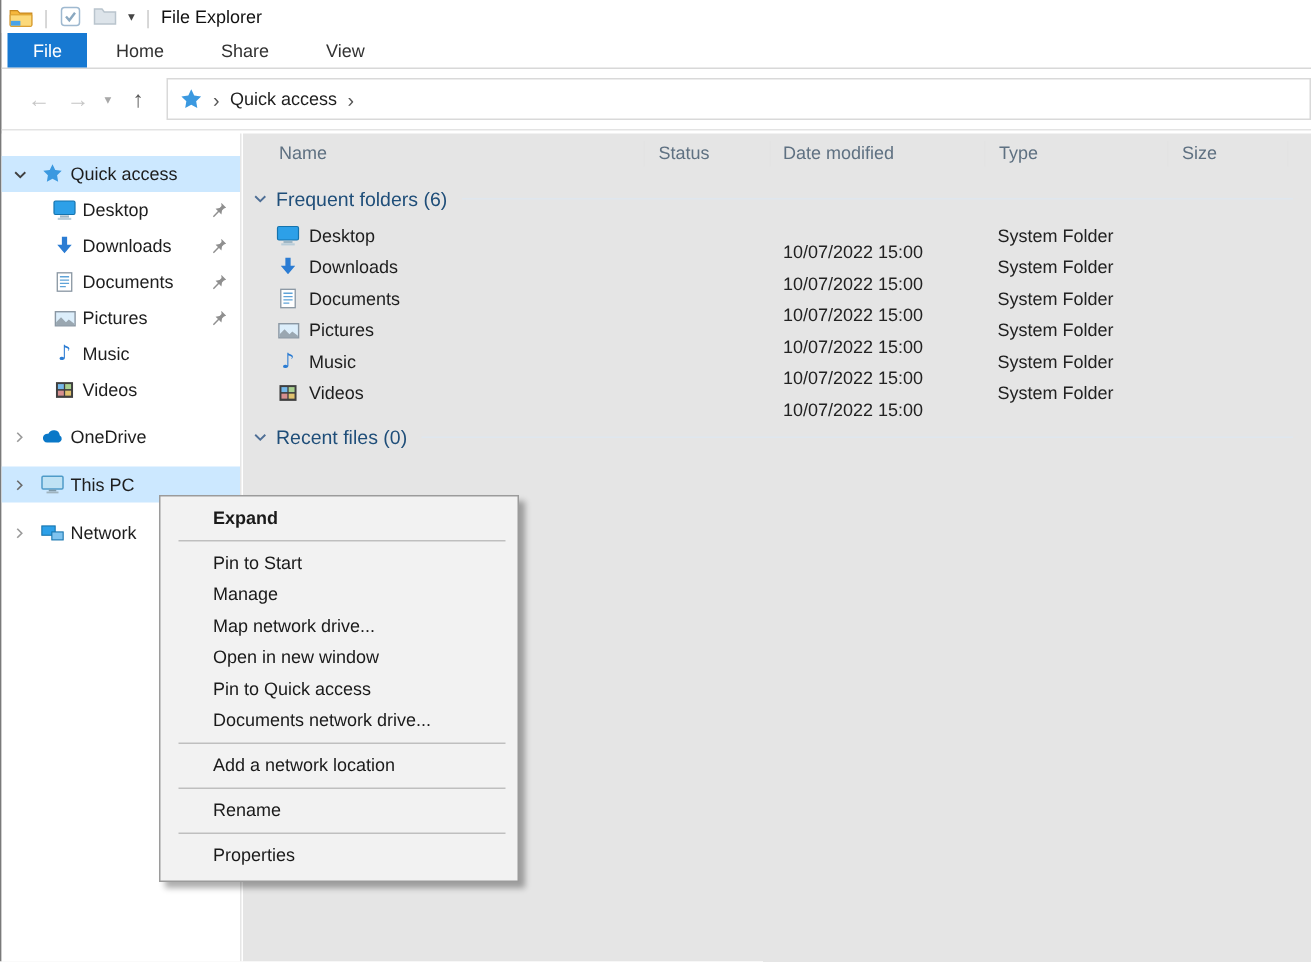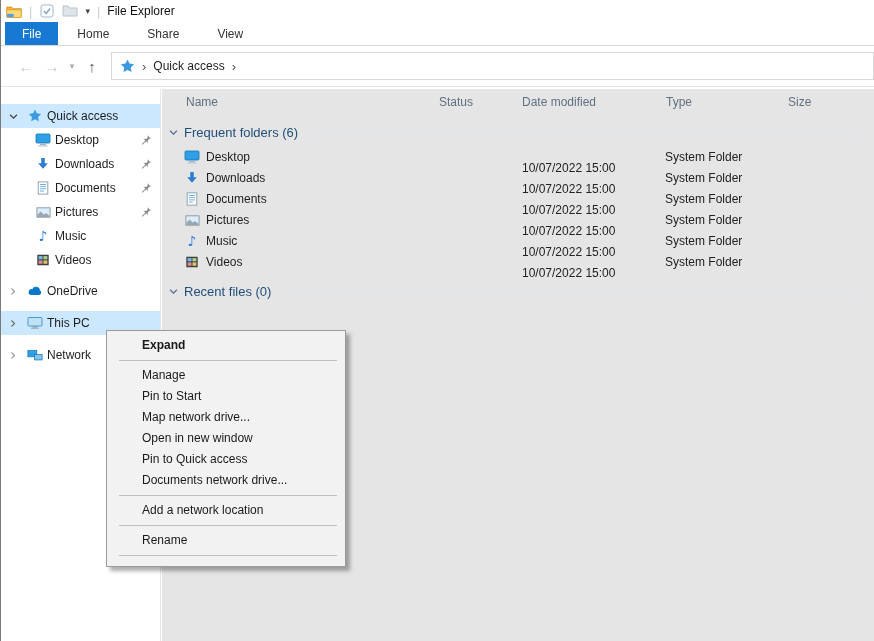--- a/index.html
+++ b/index.html
@@ -369,26 +369,27 @@
           </svg>
       </span>
       <span class="glabel">Recent files (0)</span>
       <span class="gline"></span>
     </div>
   </div>
 
   <div class="ctx">
     <div class="ctx-item bold">Expand</div>
     <div class="ctx-sep"></div>
+    <div class="ctx-item">Pin to Start</div>
     <div class="ctx-item">Manage</div>
-    <div class="ctx-item">Pin to Start</div>
     <div class="ctx-item">Map network drive...</div>
     <div class="ctx-item">Open in new window</div>
     <div class="ctx-item">Pin to Quick access</div>
     <div class="ctx-item">Documents network drive...</div>
     <div class="ctx-sep"></div>
     <div class="ctx-item">Add a network location</div>
     <div class="ctx-sep"></div>
     <div class="ctx-item">Rename</div>
     <div class="ctx-sep"></div>
+    <div class="ctx-item">Properties</div>
   </div>
 
 </div>
 
 </body></html>

